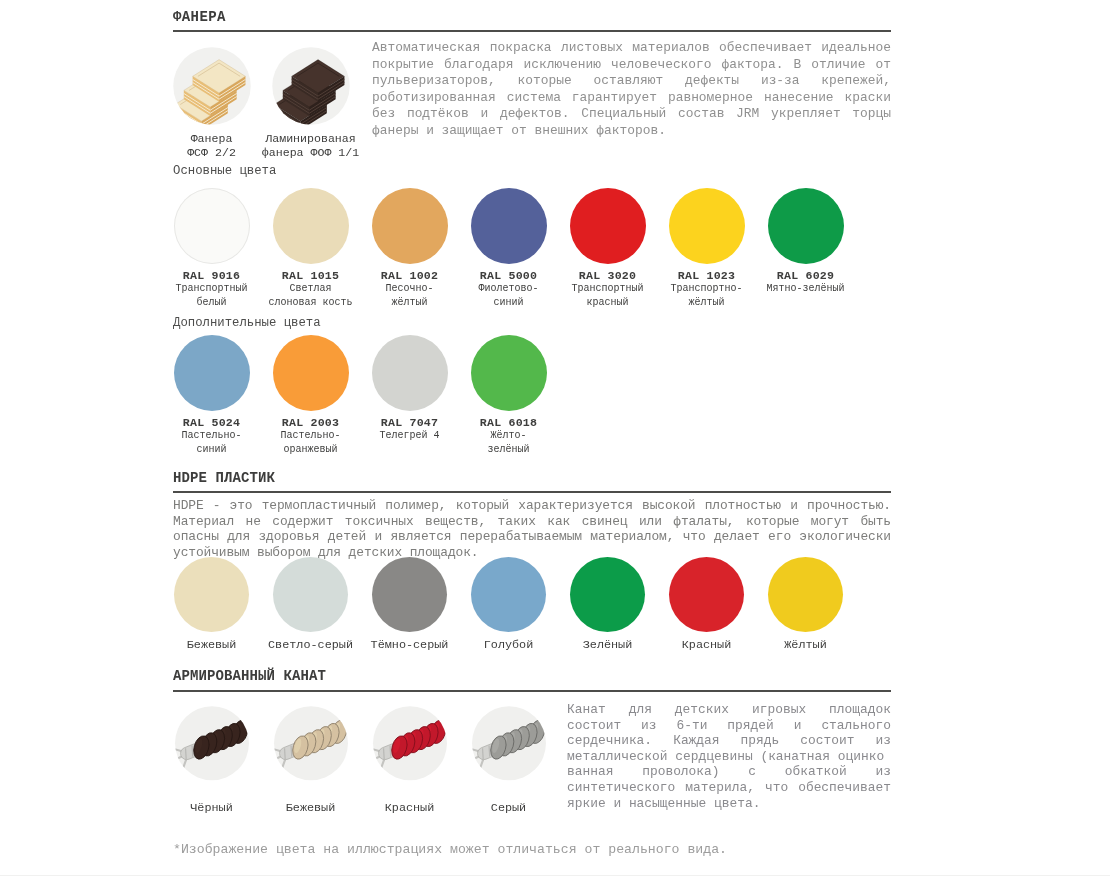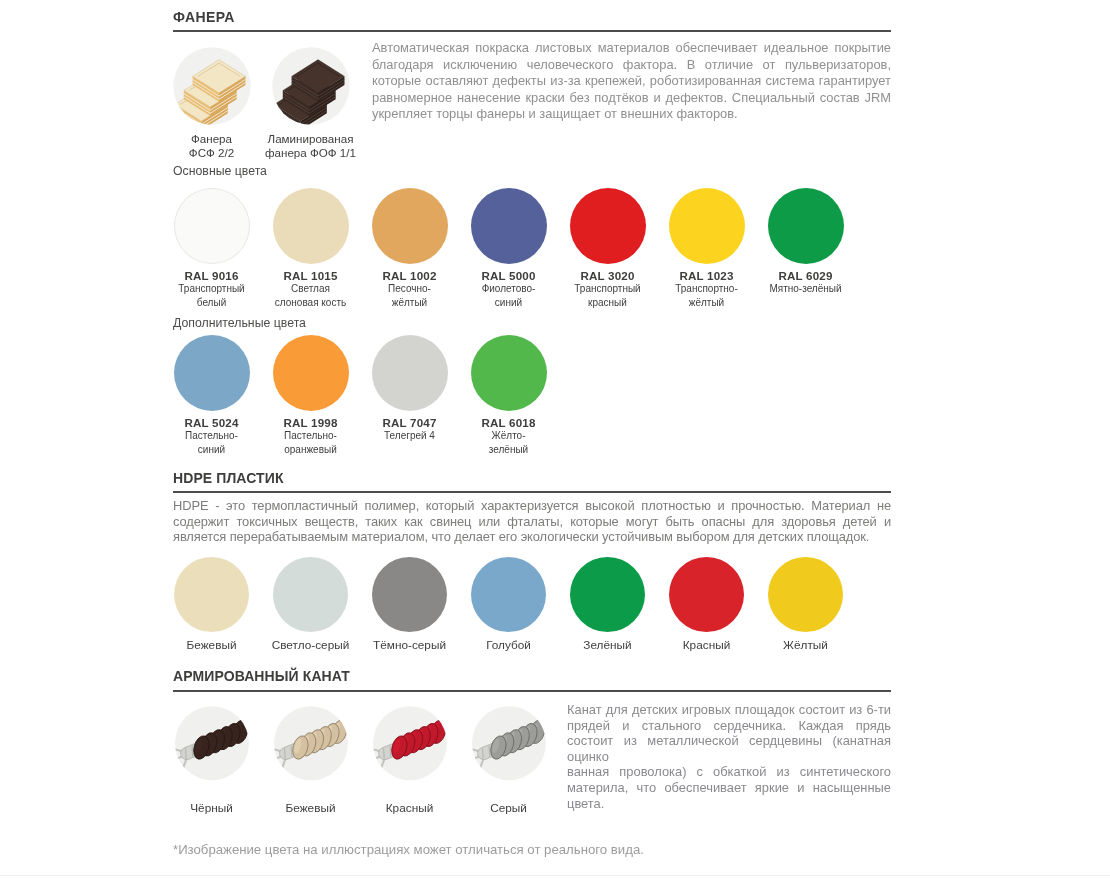--- a/index.html
+++ b/index.html
@@ -1,18 +1,18 @@
 <!DOCTYPE html>
 <html><head>
 <meta charset="utf-8">
 <style>
   html,body{margin:0;padding:0;background:#fff;}
   #page{
     position:relative;width:1110px;height:879px;background:#ffffff;overflow:hidden;
-    font-family:Liberation Sans, sans-serif;color:#3E3E3D;
+    font-family:Liberation Mono, monospace;color:#3E3E3D;
   }
   .sec-title{position:absolute;left:173px;margin:0;font-size:14px;font-weight:bold;color:#3D3D3C;letter-spacing:.4px;}
   .rule{position:absolute;left:173px;width:718px;height:2px;background:#4C4C4A;}
   .para{position:absolute;margin:0;text-align:justify;font-size:12.9px;line-height:16.6px;color:#909090;}
   .sub-label{position:absolute;left:173px;font-size:12.3px;color:#4D4D4C;}
   .figures{position:absolute;left:162px;top:42px;display:flex;}
   .material{width:99px;margin:0;text-align:center;}
   .material-icon{width:88px;height:88px;margin:0 auto;}
   .material-icon svg{display:block;}
   .material-label{font-size:11.6px;line-height:13.6px;color:#3E3E3D;white-space:pre-line;margin-top:2px;}
@@ -199,21 +199,21 @@
   <div class="swatch-row" id="additional-row">
 
   <div class="swatch">
         <div class="circle d76" style="background: rgb(124, 167, 199);"></div>
         <div class="code">RAL 5024</div>
         <div class="cname">Пастельно-
 синий</div>
       </div>
       <div class="swatch">
         <div class="circle d76" style="background: rgb(249, 156, 56);"></div>
-        <div class="code">RAL 1998</div>
+        <div class="code">RAL 2003</div>
         <div class="cname">Пастельно-
 оранжевый</div>
       </div>
       <div class="swatch">
         <div class="circle d76" style="background: rgb(211, 212, 208);"></div>
         <div class="code">RAL 7047</div>
         <div class="cname">Телегрей 4</div>
       </div>
       <div class="swatch">
         <div class="circle d76" style="background: rgb(83, 184, 75);"></div>

